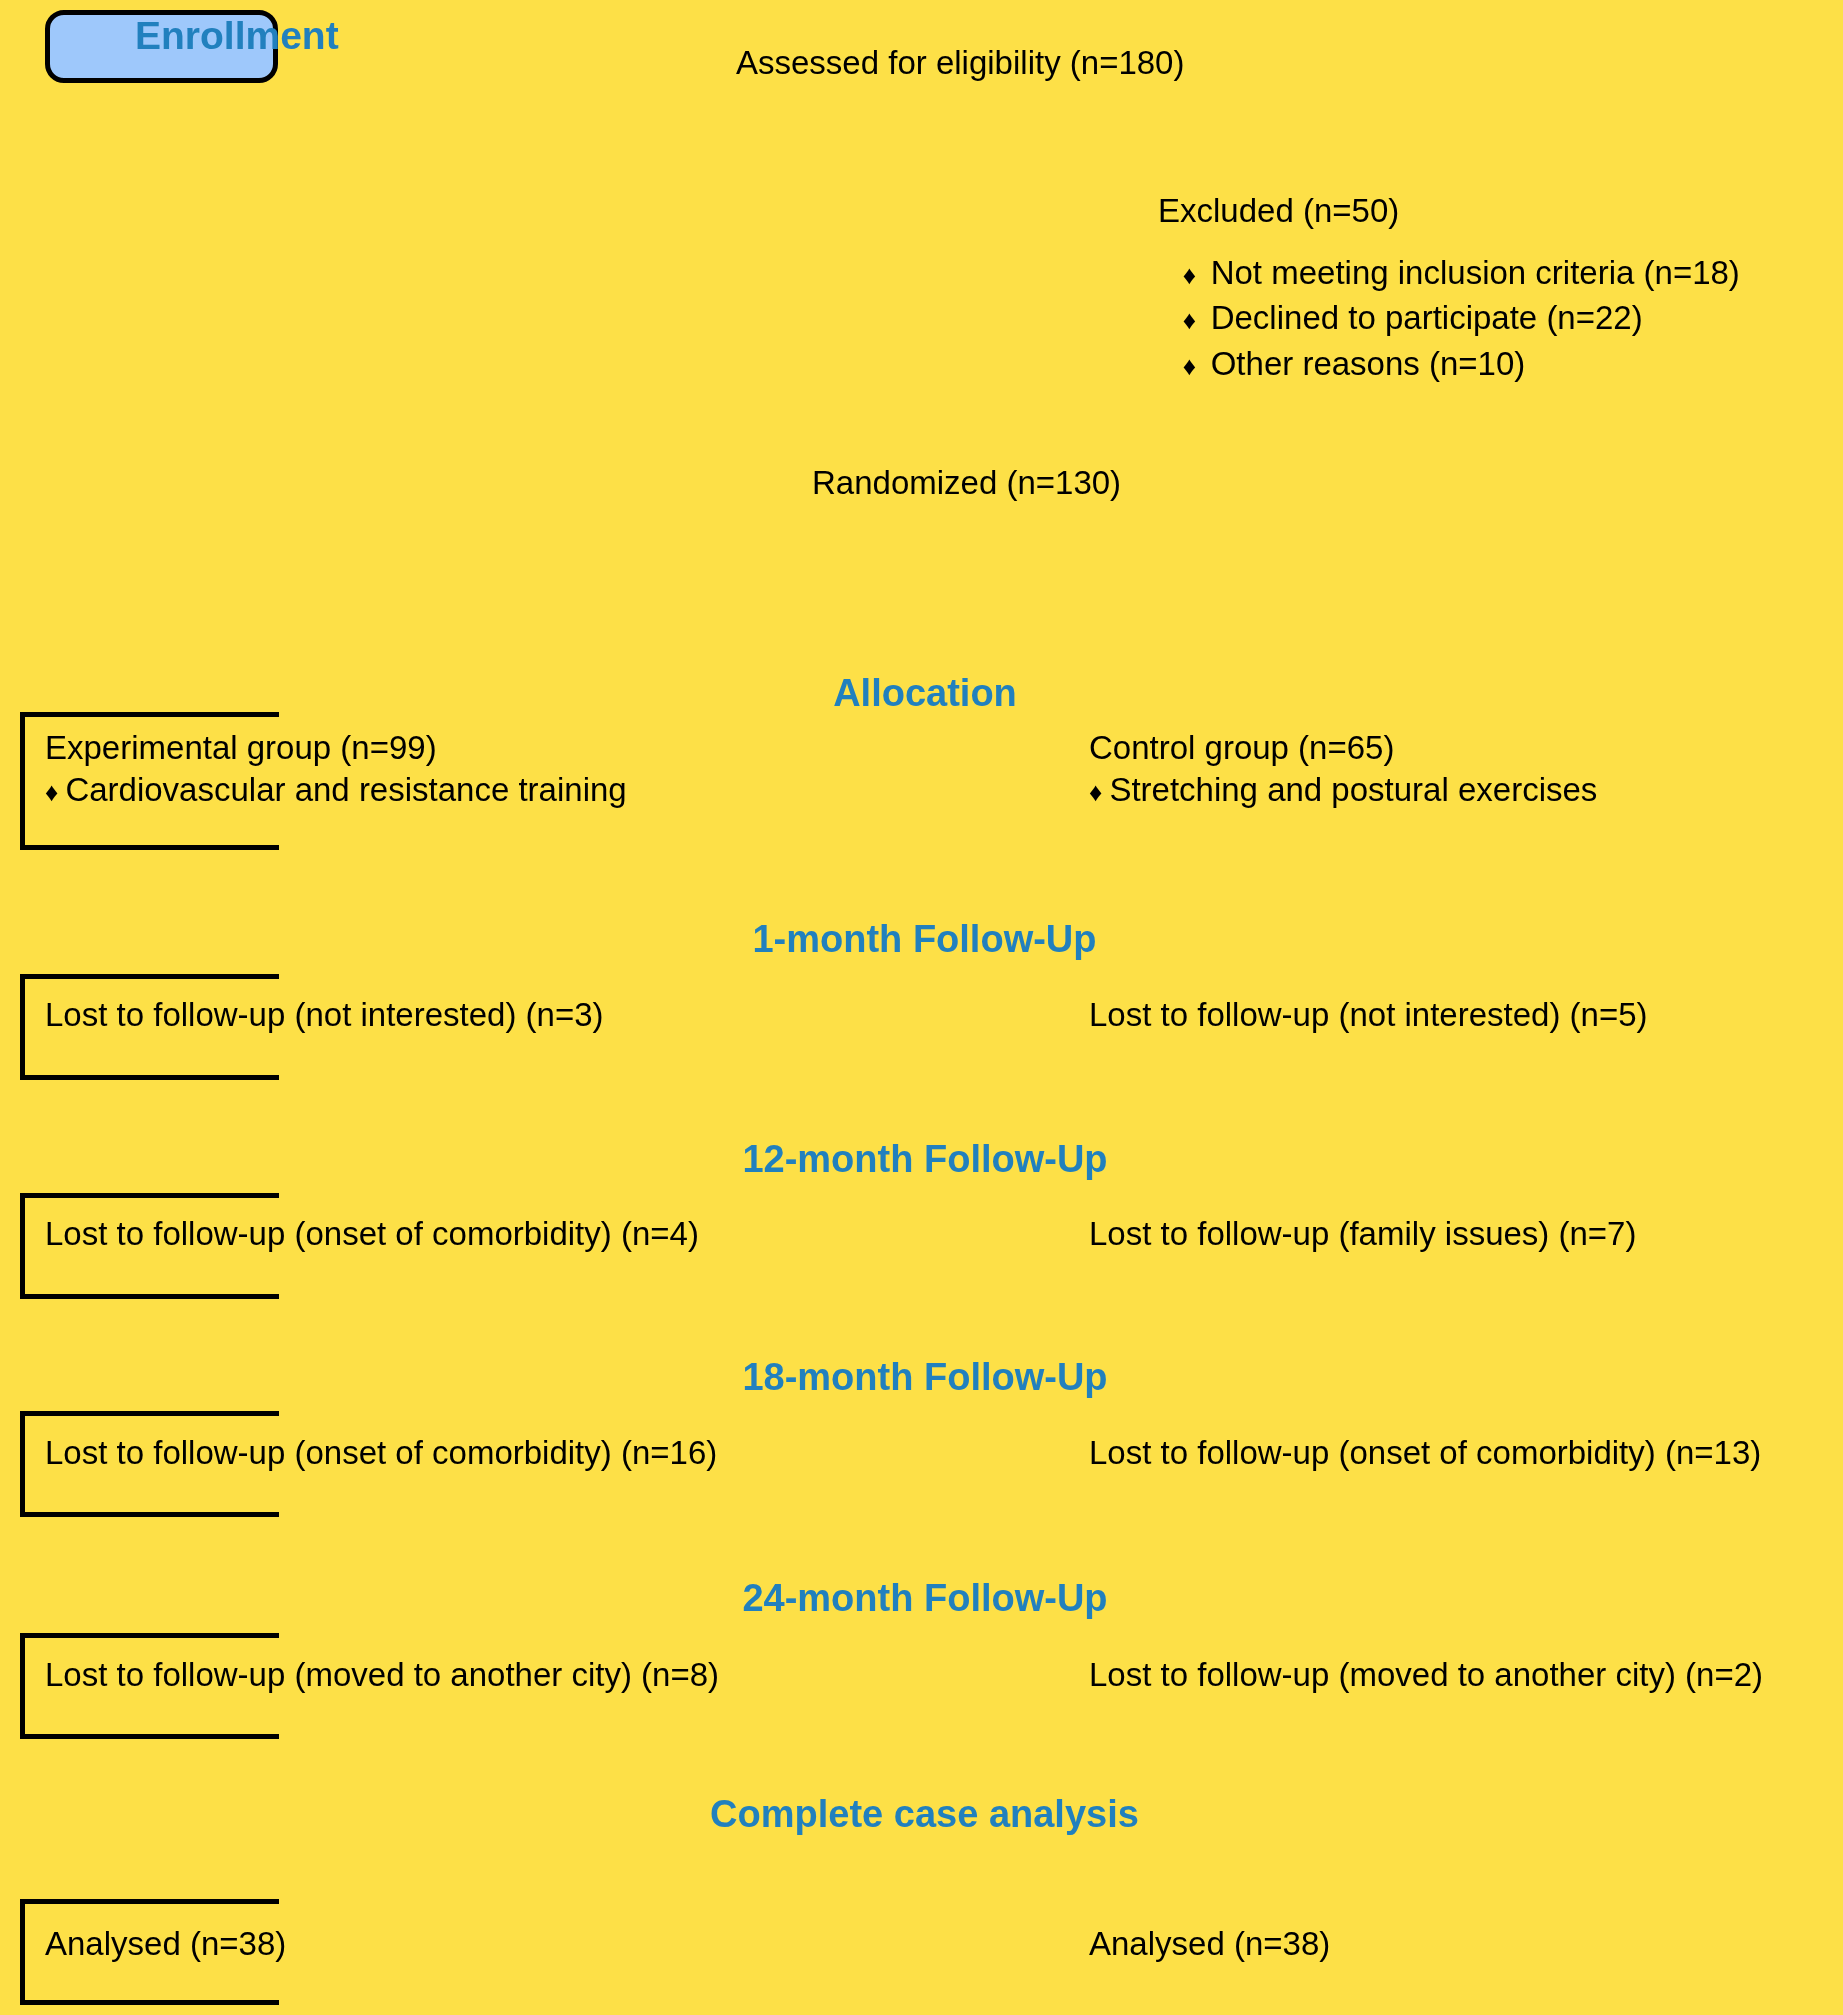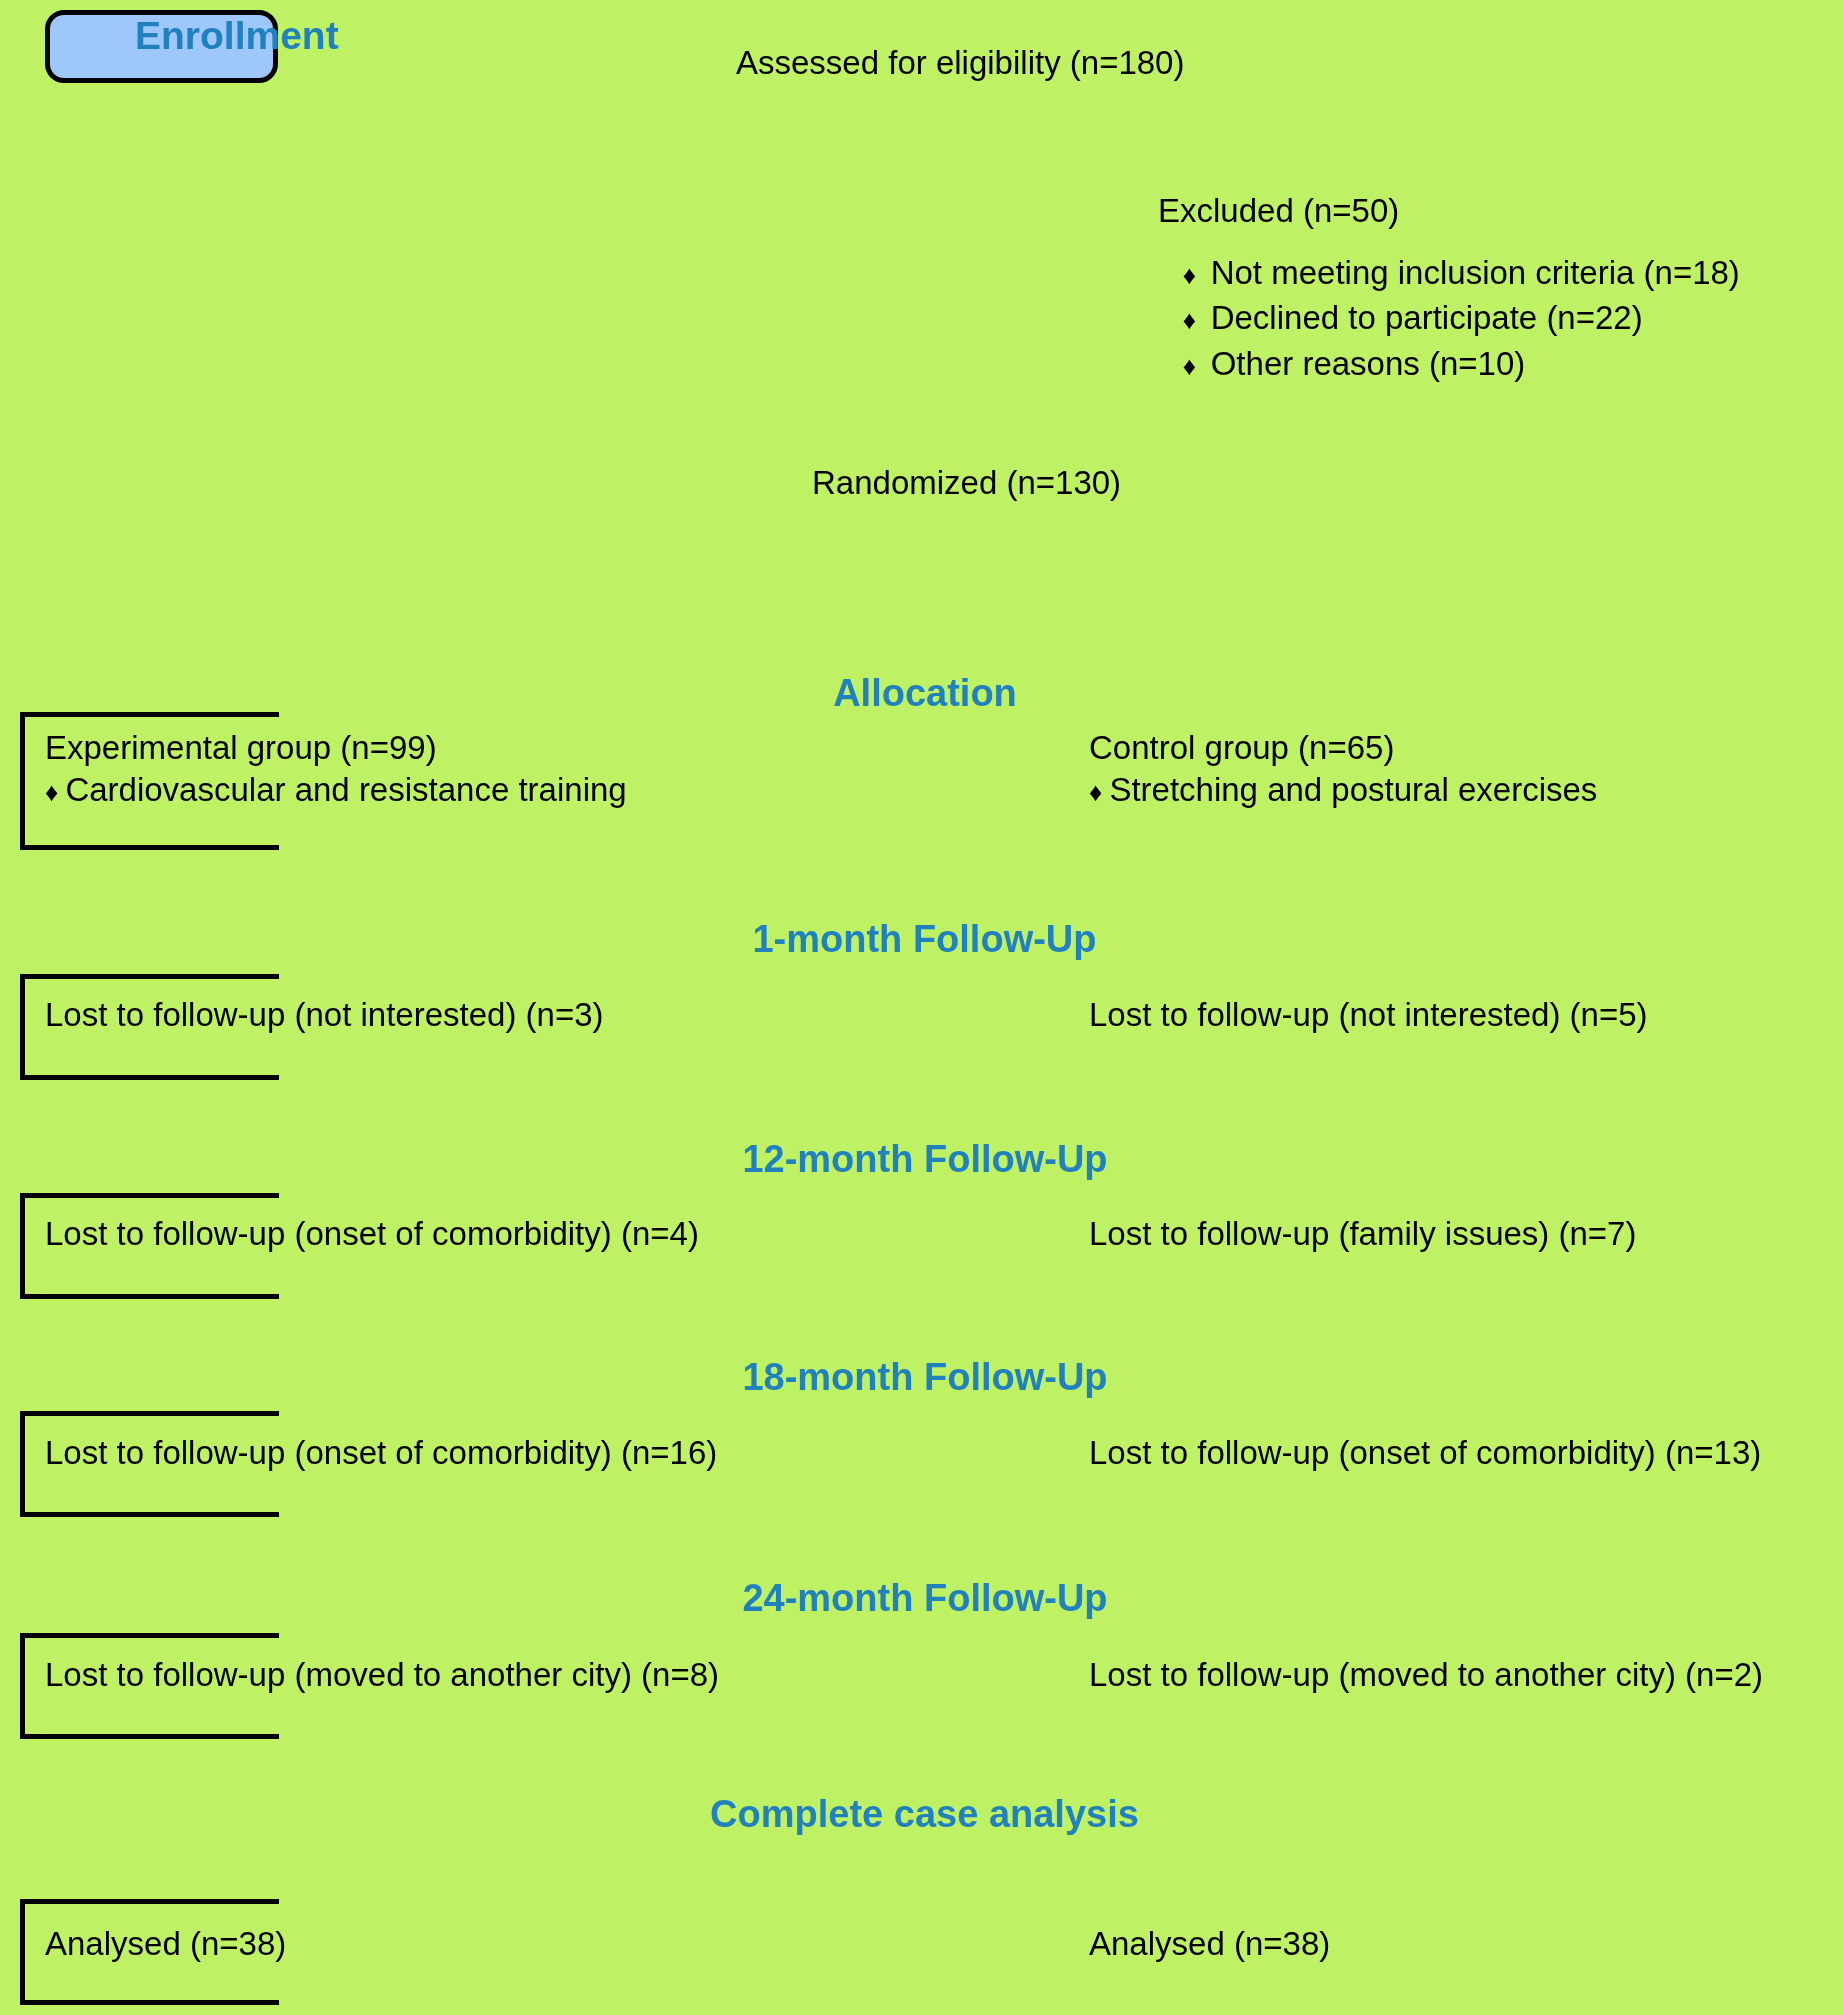--- a/index.html
+++ b/index.html
@@ -9,21 +9,21 @@
   }
   body {
     font-family: "Liberation Sans", sans-serif;
     color: #000000;
   }
 
   #diagram {
     position: relative;
     width: 1843px;
     height: 2015px;
-    background: #bef264;
+    background: #fde047;
     overflow: hidden;
   }
 
   
   .stage-pill {
     position: absolute;
     left: 45px;
     top: 10.2px;
     width: 233px;
     height: 73px;

